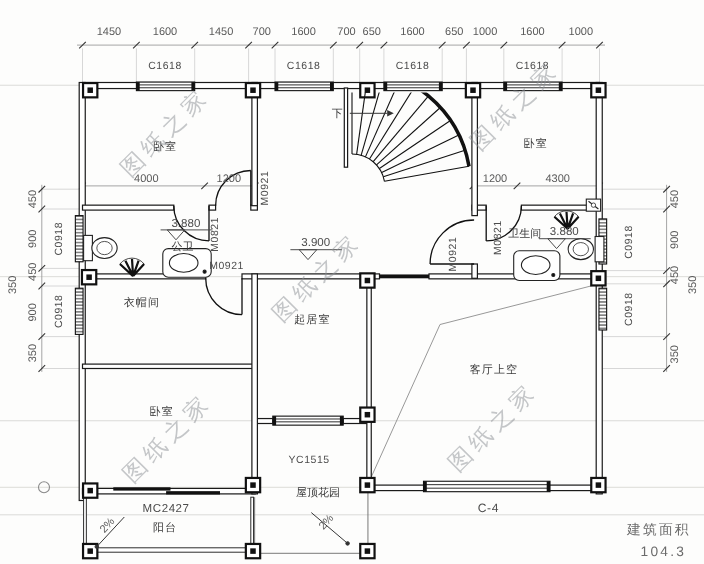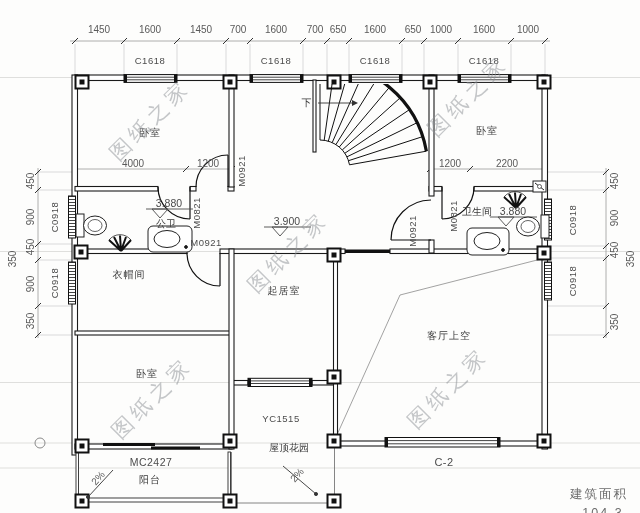--- a/index.html
+++ b/index.html
@@ -8,21 +8,21 @@
   #draw{position:absolute;left:0;top:0;}
   .dim{position:absolute;transform:translate(-50%,-50%);font-size:10px;color:#5a5a5a;white-space:nowrap;}
   .wlabel{position:absolute;transform:translate(-50%,-50%);font-size:9.5px;color:#4c4c4c;white-space:nowrap;letter-spacing:.5px;}
   .rot{transform:translate(-50%,-50%) rotate(-90deg);}
   .slope{transform:translate(-50%,-50%) rotate(-48deg);}
   .lbl{position:absolute;transform:translate(-50%,-50%);font-size:10px;color:#3a3a3a;white-space:nowrap;letter-spacing:1px;}
   .small{font-size:10px;letter-spacing:0;}
   .level{position:absolute;transform:translate(-50%,-50%);font-size:10.5px;color:#4a4a4a;white-space:nowrap;}
   .watermark{position:absolute;transform:translate(-50%,-50%) rotate(-45deg);font-size:21px;color:#8d9196;
              opacity:.5;letter-spacing:5px;white-space:nowrap;pointer-events:none;}
-  .area{position:absolute;transform:translate(-50%,-50%);font-size:12.5px;color:#6b6b6b;letter-spacing:2px;white-space:nowrap;margin-top:12px;}
+  .area{position:absolute;transform:translate(-50%,-50%);font-size:12.5px;color:#6b6b6b;letter-spacing:2px;white-space:nowrap;}
 </style>
 </head>
 <body>
 
 <div id="sheet">
 
 <svg id="draw" width="640" height="513" viewBox="0 0 640 513">
   <defs>
     <pattern id="hat" width="4" height="3" patternUnits="userSpaceOnUse">
       <rect width="4" height="3" fill="#fff"></rect>
@@ -347,21 +347,21 @@
 
   <span class="wlabel rot" style="left:241px;top:171px">M0921</span>
   <span class="wlabel rot" style="left:196px;top:213px">M0821</span>
   <span class="wlabel" style="left:206px;top:242px">M0921</span>
   <span class="wlabel rot" style="left:412px;top:231px">M0921</span>
   <span class="wlabel rot" style="left:453px;top:216px">M0821</span>
 
   <span class="lbl" style="left:307px;top:103px">下</span>
 
   <span class="wlabel" style="left:281px;top:418px">YC1515</span>
-  <span class="wlabel" style="left:444px;top:462px;font-size:11px">C-2</span>
+  <span class="wlabel" style="left:444px;top:462px;font-size:11px">C-4</span>
   <span class="wlabel" style="left:151px;top:462px;font-size:10.5px">MC2427</span>
 
   <span class="dim rot" style="left:12px;top:259px">350</span>
   <span class="dim rot" style="left:630px;top:259px">350</span>
 
   <span class="area" style="left:599px;top:482px">建筑面积</span>
   <span class="area" style="left:603px;top:501px">104.3</span>
 <span class="dim" style="left: 99px; top: 29px;">1450</span>
     <span class="dim" style="left: 150px; top: 29px;">1600</span>
     <span class="dim" style="left: 201px; top: 29px;">1450</span>
@@ -387,21 +387,21 @@
     <span class="dim rot" style="left: 614px; top: 218px;">900</span>
     <span class="dim rot" style="left: 614px; top: 250px;">450</span>
     <span class="dim rot" style="left: 614px; top: 322px;">350</span>
     <span class="wlabel rot" style="left: 54px; top: 217px;">C0918</span>
     <span class="wlabel rot" style="left: 54px; top: 283px;">C0918</span>
     <span class="wlabel rot" style="left: 572px; top: 220px;">C0918</span>
     <span class="wlabel rot" style="left: 572px; top: 281px;">C0918</span>
     <span class="dim" style="left: 133px; top: 163px;">4000</span>
     <span class="dim" style="left: 208px; top: 163px;">1200</span>
     <span class="dim" style="left: 450px; top: 163px;">1200</span>
-    <span class="dim" style="left: 507px; top: 163px;">2200</span>
+    <span class="dim" style="left: 507px; top: 163px;">4300</span>
     <span class="dim slope" style="left: 98px; top: 478px;">2%</span>
     <span class="dim slope" style="left: 297px; top: 475px;">2%</span>
     <span class="watermark" style="left: 150px; top: 120px;">图纸之家</span>
     <span class="watermark" style="left: 288px; top: 252px;">图纸之家</span>
     <span class="watermark" style="left: 468px; top: 96px;">图纸之家</span>
     <span class="watermark" style="left: 152px; top: 398px;">图纸之家</span>
     <span class="watermark" style="left: 448px; top: 388px;">图纸之家</span>
   </div>
 
 </body></html>

